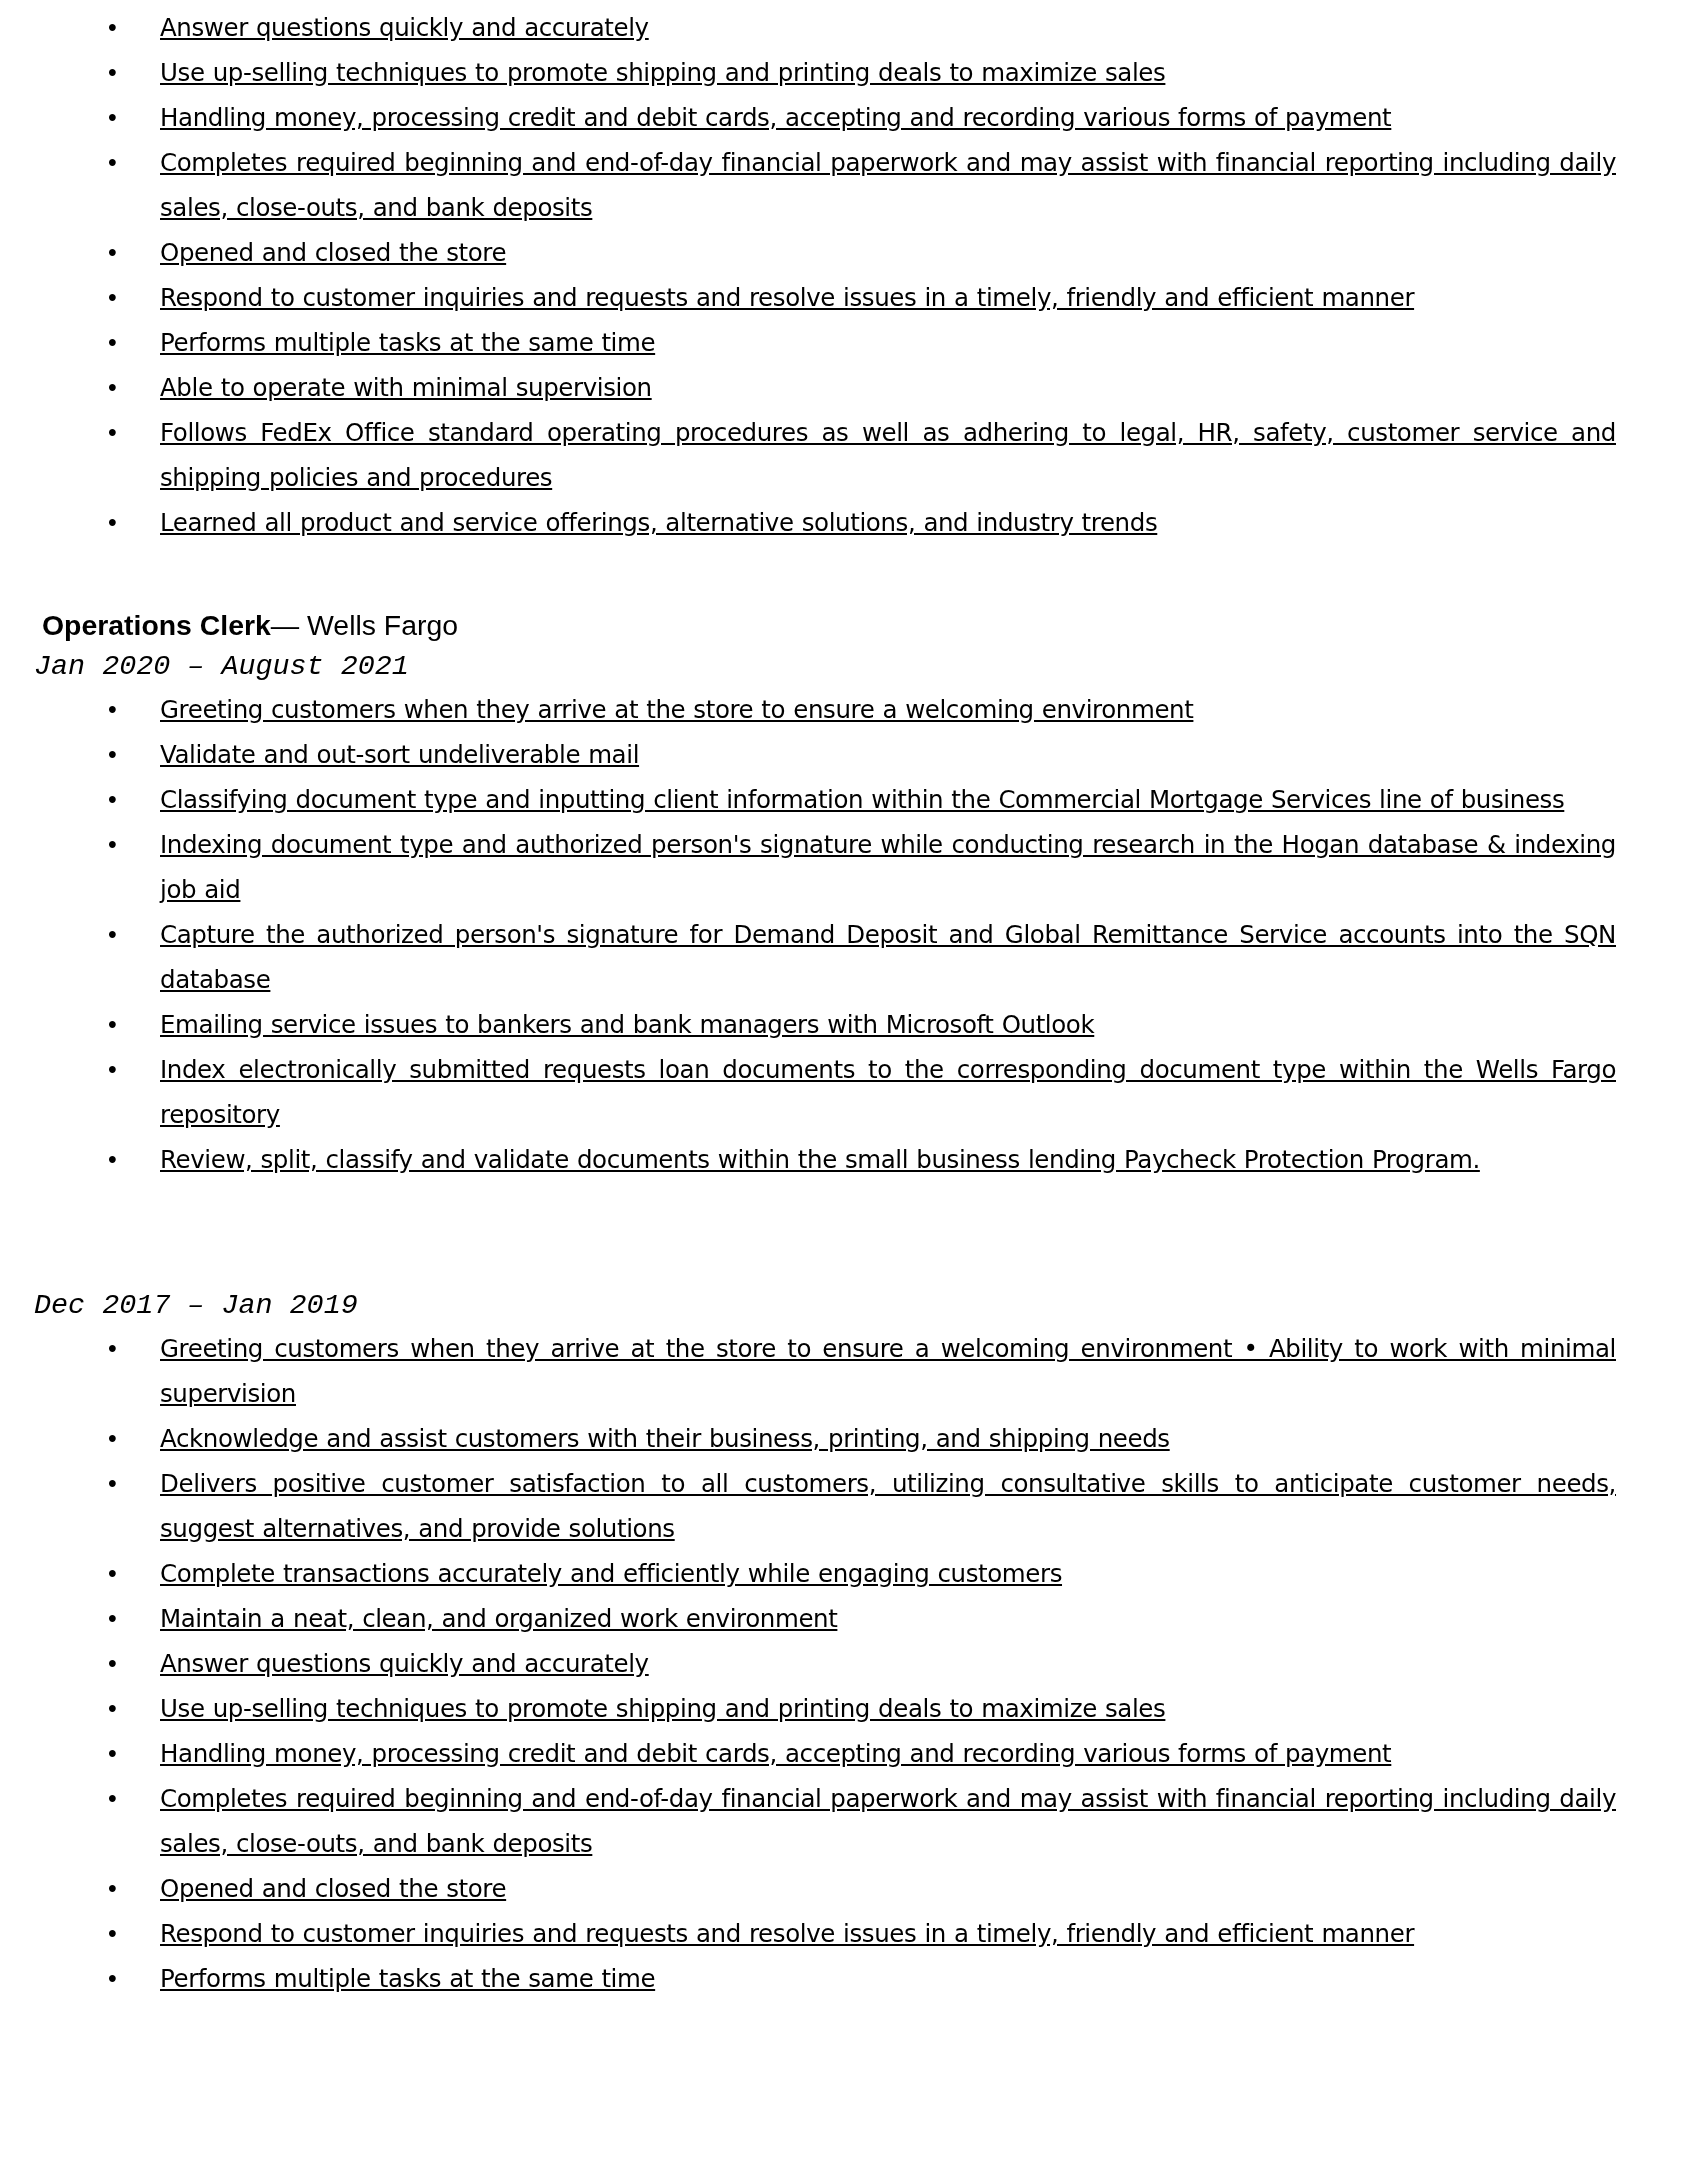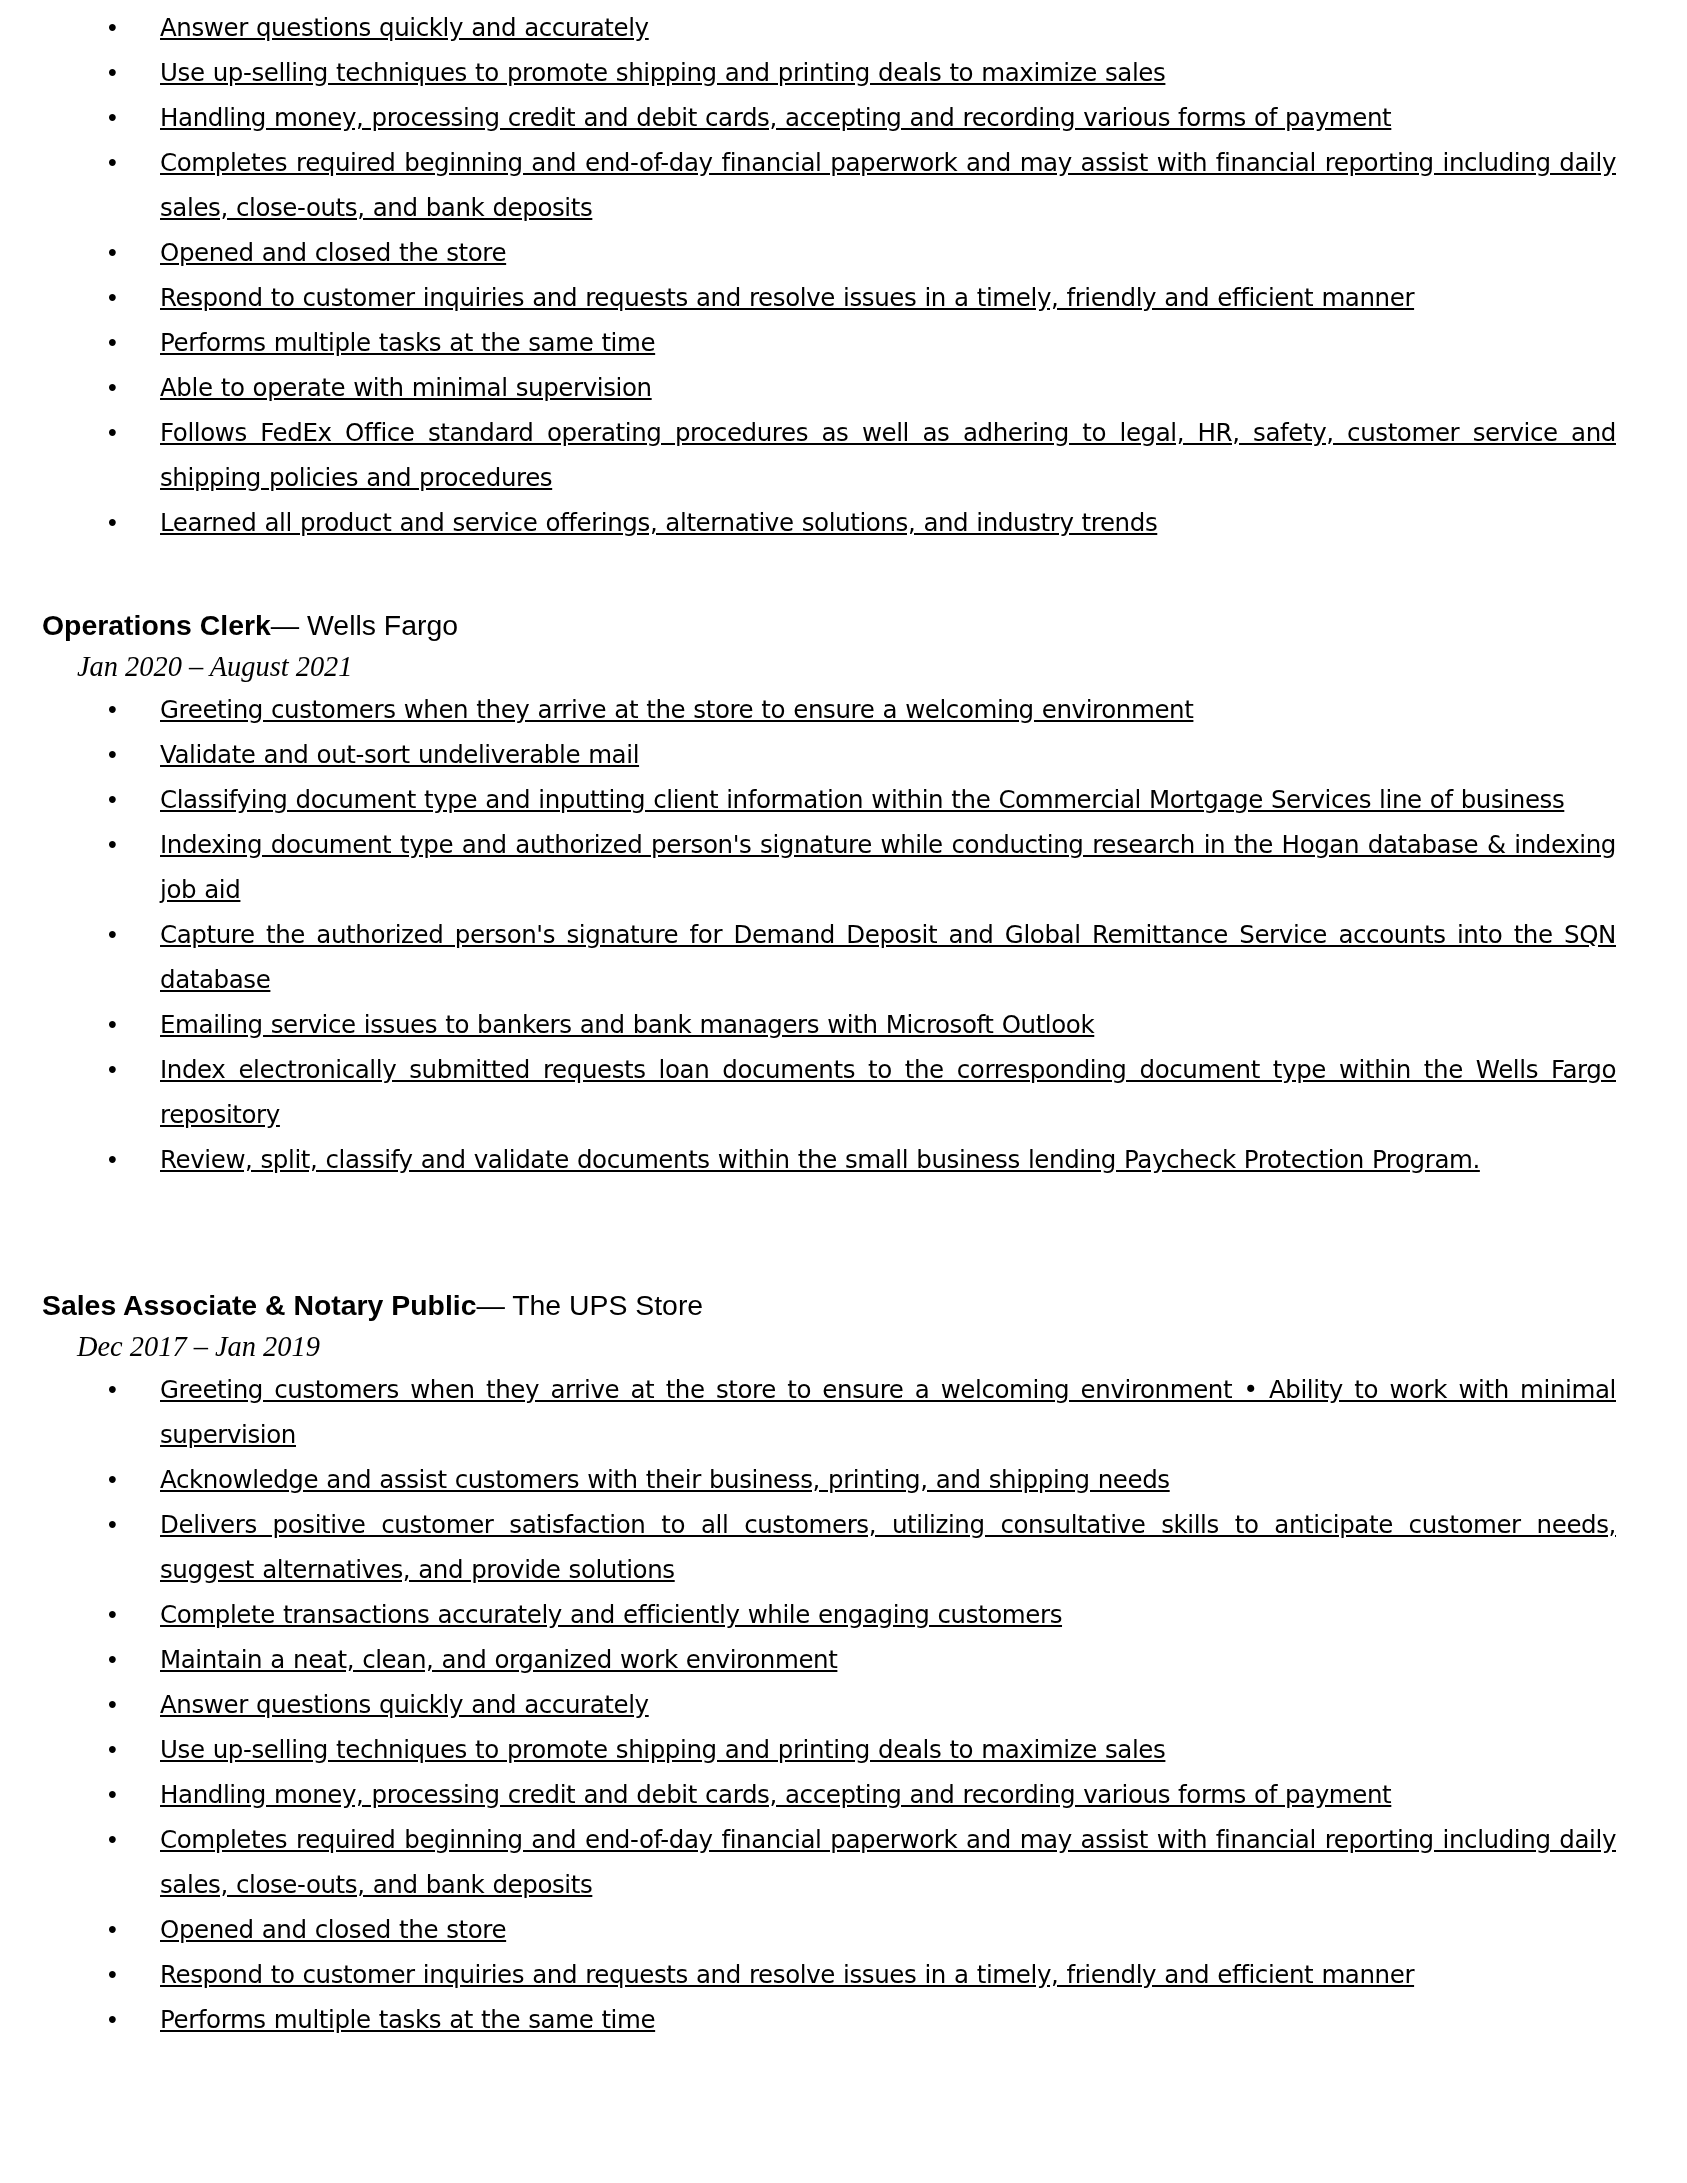--- a/index.html
+++ b/index.html
@@ -27,22 +27,22 @@
   ul.bullets li .txt { display: block; text-align: justify; text-align-last: left; text-decoration: underline; }
   .job-heading {
     margin-left: 42px;
     font-family: "Liberation Sans", sans-serif;
     font-size: 28.4px;
     line-height: 41px;
     height: 41px;
   }
   .job-title { font-weight: bold; }
   .job-dates {
-    margin-left: 77px;
-    font-family: Liberation Serif, serif;
+    margin-left: 34px;
+    font-family: Liberation Mono, monospace;
     font-style: italic;
     font-size: 28.4px;
     line-height: 41px;
     height: 41px;
   }
   .gap1 { height: 60px; }
   .gap2 { height: 103px; }
 </style>
 </head>
 <body>
@@ -128,23 +128,20 @@
         <span class="txt">Index electronically submitted requests loan documents to the corresponding document type within the Wells Fargo repository</span>
       </li>
       <li>
         <span class="dot">•</span>
         <span class="txt">Review, split, classify and validate documents within the small business lending Paycheck Protection Program.</span>
       </li>
     </ul>
 
   <div class="gap2"></div>
 
-  <div class="job-heading">
-    <span class="job-title">Sales Associate &amp; Notary Public</span><span class="job-company">— The UPS Store</span>
-  </div>
   <div class="job-dates">Dec 2017 – Jan 2019</div>
   <ul class="bullets" id="list-2">
       <li>
         <span class="dot">•</span>
         <span class="txt">Greeting customers when they arrive at the store to ensure a welcoming environment • Ability to work with minimal supervision</span>
       </li>
       <li>
         <span class="dot">•</span>
         <span class="txt">Acknowledge and assist customers with their business, printing, and shipping needs</span>
       </li>

